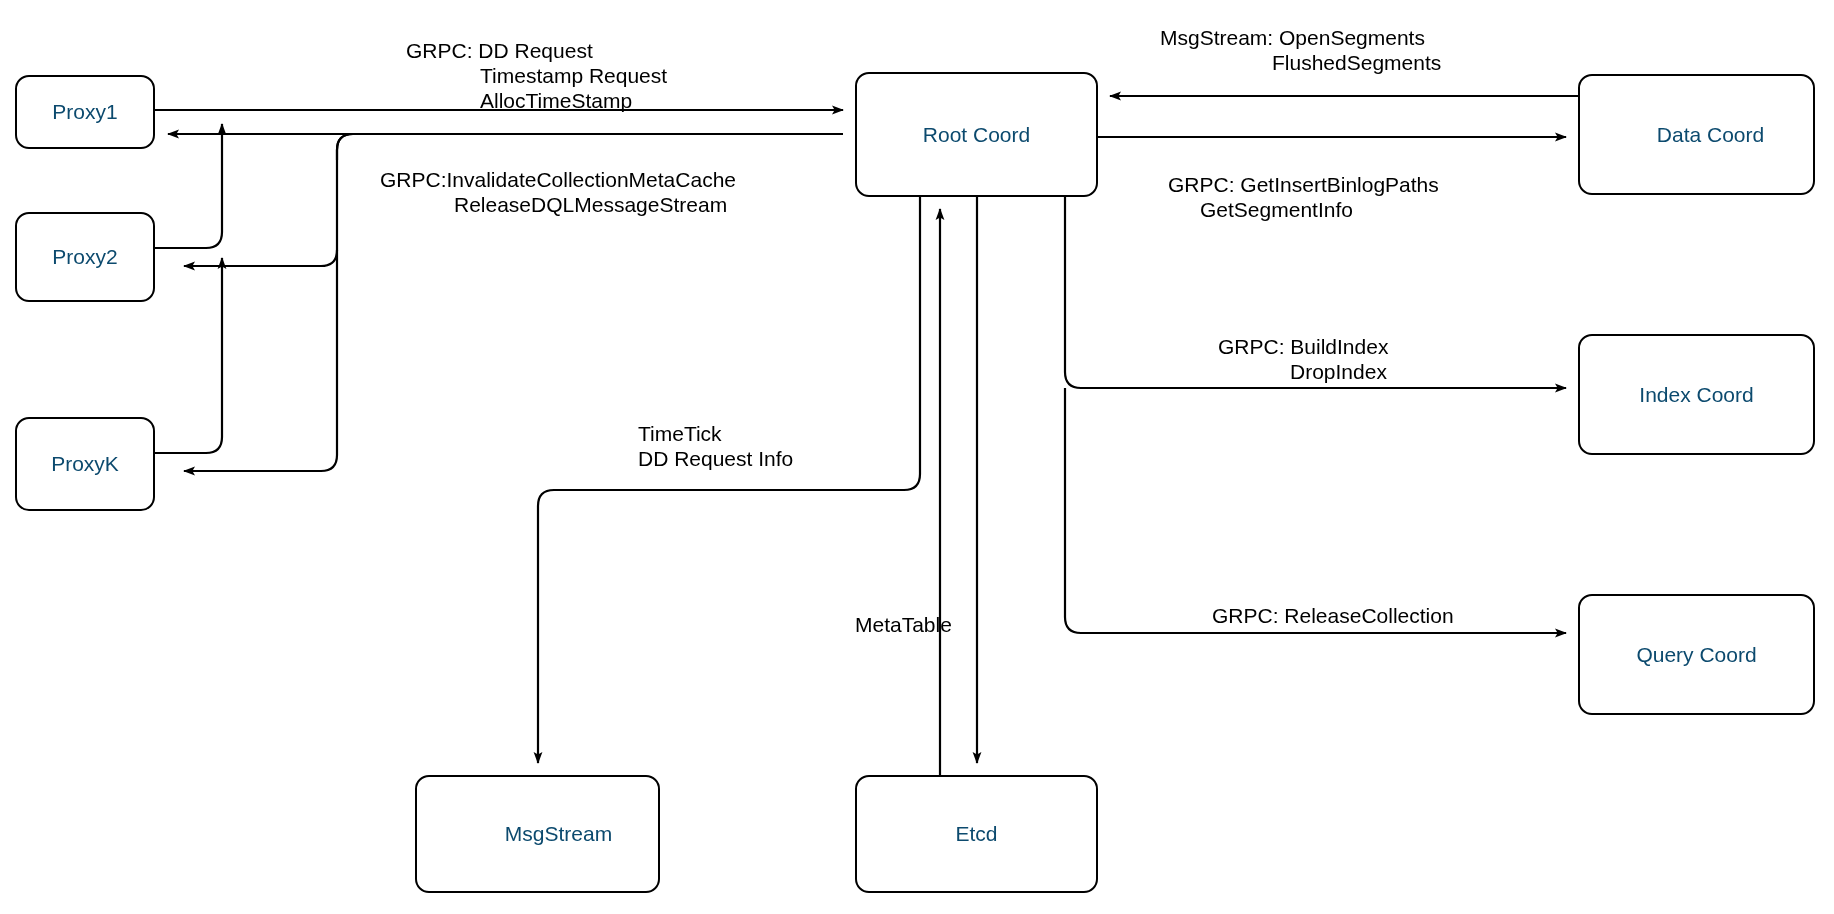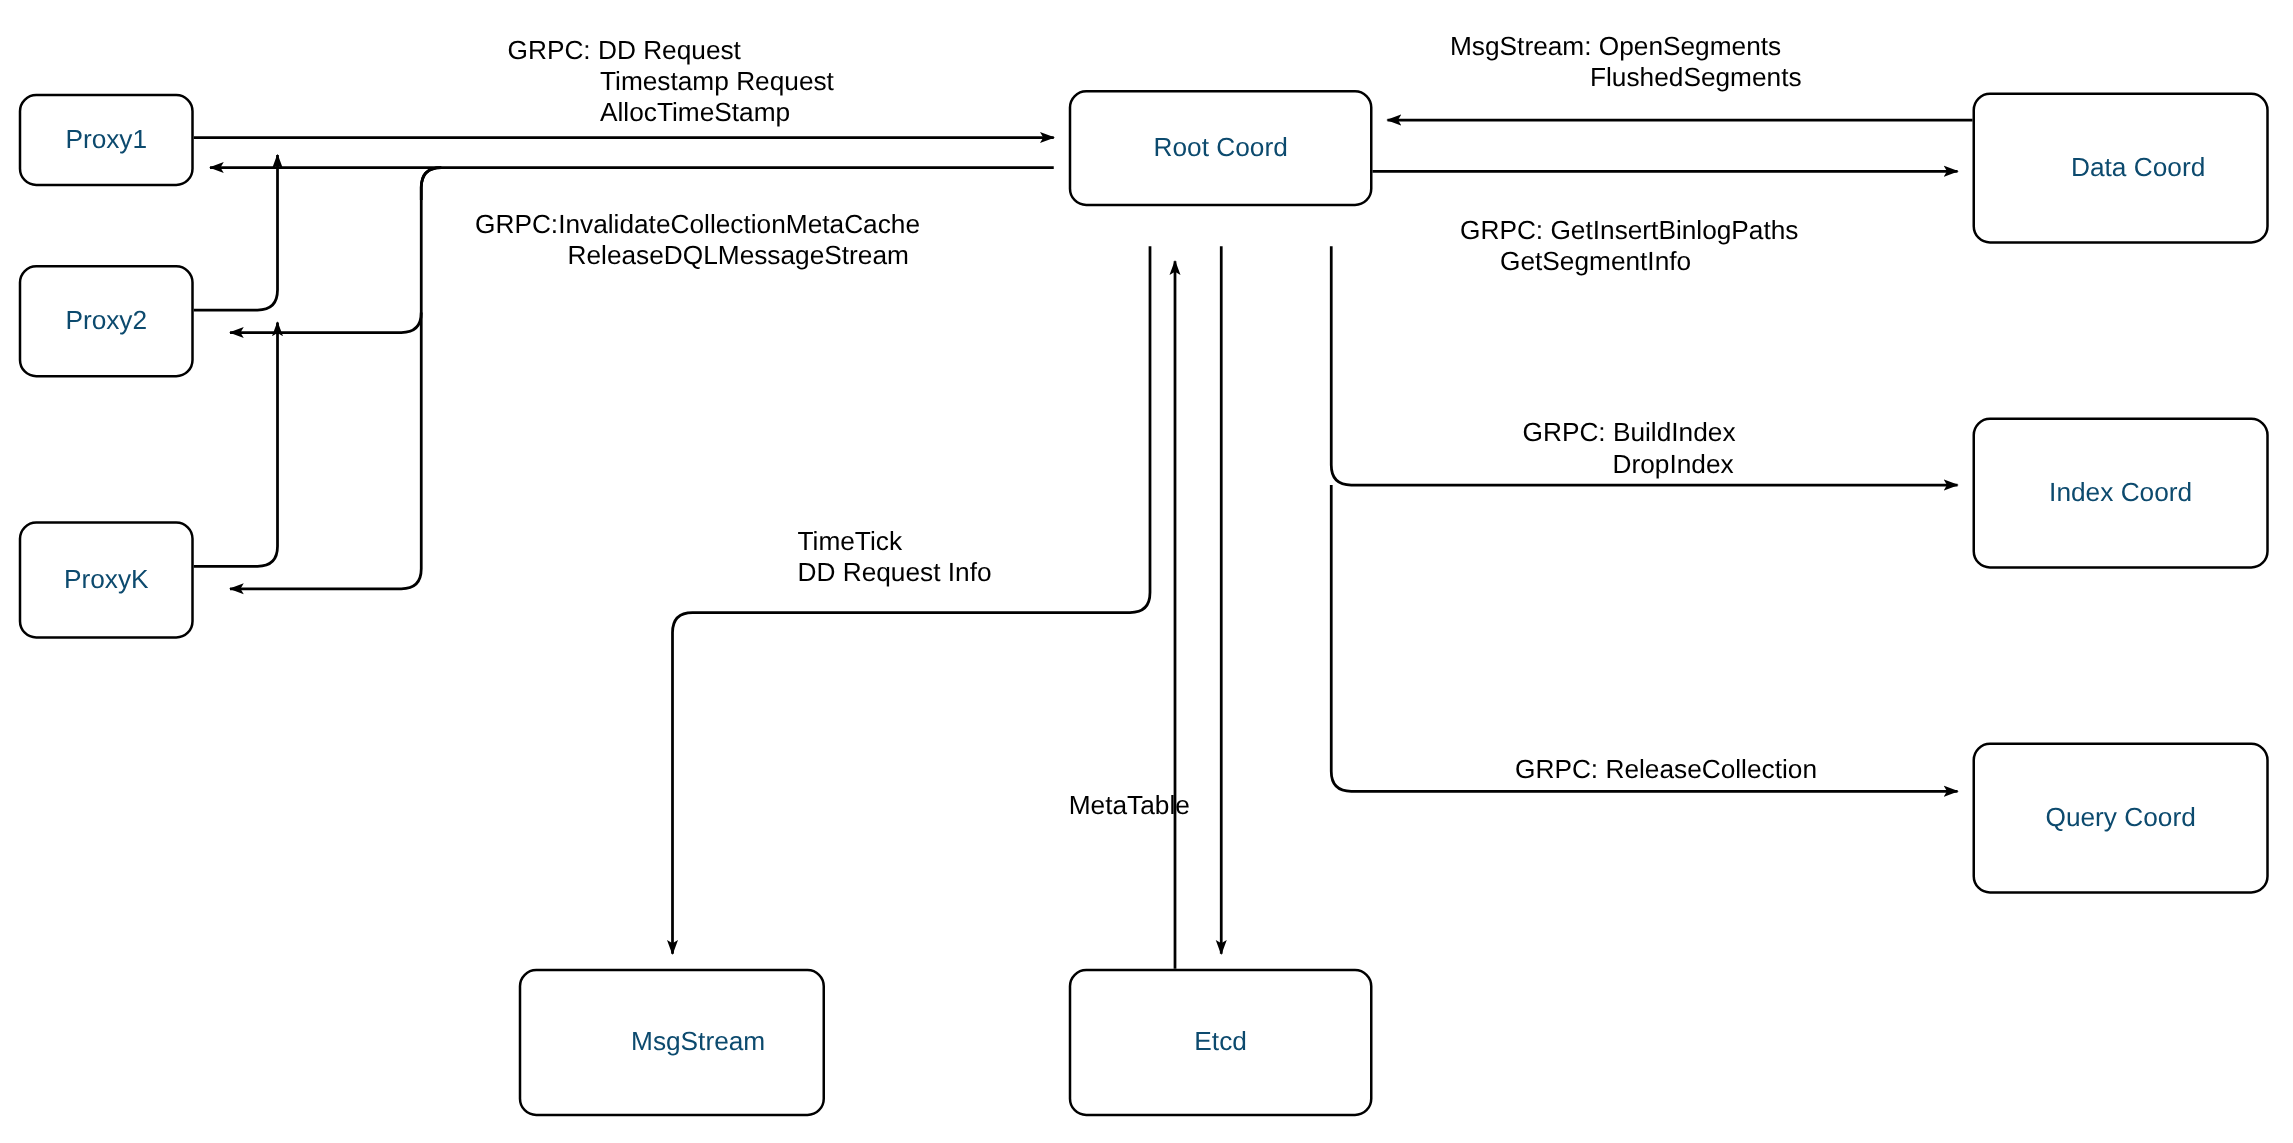--- a/index.html
+++ b/index.html
@@ -112,21 +112,21 @@
   </div>
 
   <div class="node-box" style="left:15px; top:212px; width:140px; height:90px;">
     <span class="node-label">Proxy2</span>
   </div>
 
   <div class="node-box" style="left:15px; top:417px; width:140px; height:94px;">
     <span class="node-label">ProxyK</span>
   </div>
 
-  <div class="node-box" style="left:855px; top:72px; width:243px; height:93px;">
+  <div class="node-box" style="left:855px; top:72px; width:243px; height:125px;">
     <span class="node-label">Root Coord</span>
   </div>
 
   <div class="node-box" style="left:1578px; top:74px; width:237px; height:121px;padding-left:28px;">
     <span class="node-label">Data Coord</span>
   </div>
 
   <div class="node-box" style="left:1578px; top:334px; width:237px; height:121px;">
     <span class="node-label">Index Coord</span>
   </div>
@@ -136,21 +136,21 @@
   </div>
 
   <div class="node-box" style="left:415px; top:775px; width:245px; height:118px;padding-left:42px;">
     <span class="node-label">MsgStream</span>
   </div>
 
   <div class="node-box" style="left:855px; top:775px; width:243px; height:118px;">
     <span class="node-label">Etcd</span>
   </div>
 
-  <div class="edge-label al-left" style="left:406px; top:28px;">
+  <div class="edge-label al-left" style="left:406px; top:38px;">
     <span class="ln">GRPC: DD Request</span>
     <span class="ln" style="margin-left:74px;">Timestamp Request</span>
     <span class="ln" style="margin-left:74px;">AllocTimeStamp</span>
   </div>
 
   <div class="edge-label al-left" style="left:380px; top:167px;">
     <span class="ln">GRPC:InvalidateCollectionMetaCache</span>
     <span class="ln" style="margin-left:74px;">ReleaseDQLMessageStream</span>
   </div>
 
@@ -171,17 +171,17 @@
 
   <div class="edge-label al-left" style="left:1212px; top:603px;">
     <span class="ln">GRPC: ReleaseCollection</span>
   </div>
 
   <div class="edge-label al-left" style="left:638px; top:421px;">
     <span class="ln">TimeTick</span>
     <span class="ln">DD Request Info</span>
   </div>
 
-  <div class="edge-label al-left" style="left:855px; top:632px;text-align:center;">
+  <div class="edge-label al-left" style="left:855px; top:612px;text-align:center;">
     <span class="ln">MetaTable</span>
   </div>
 
 </div>
 
 </body></html>

